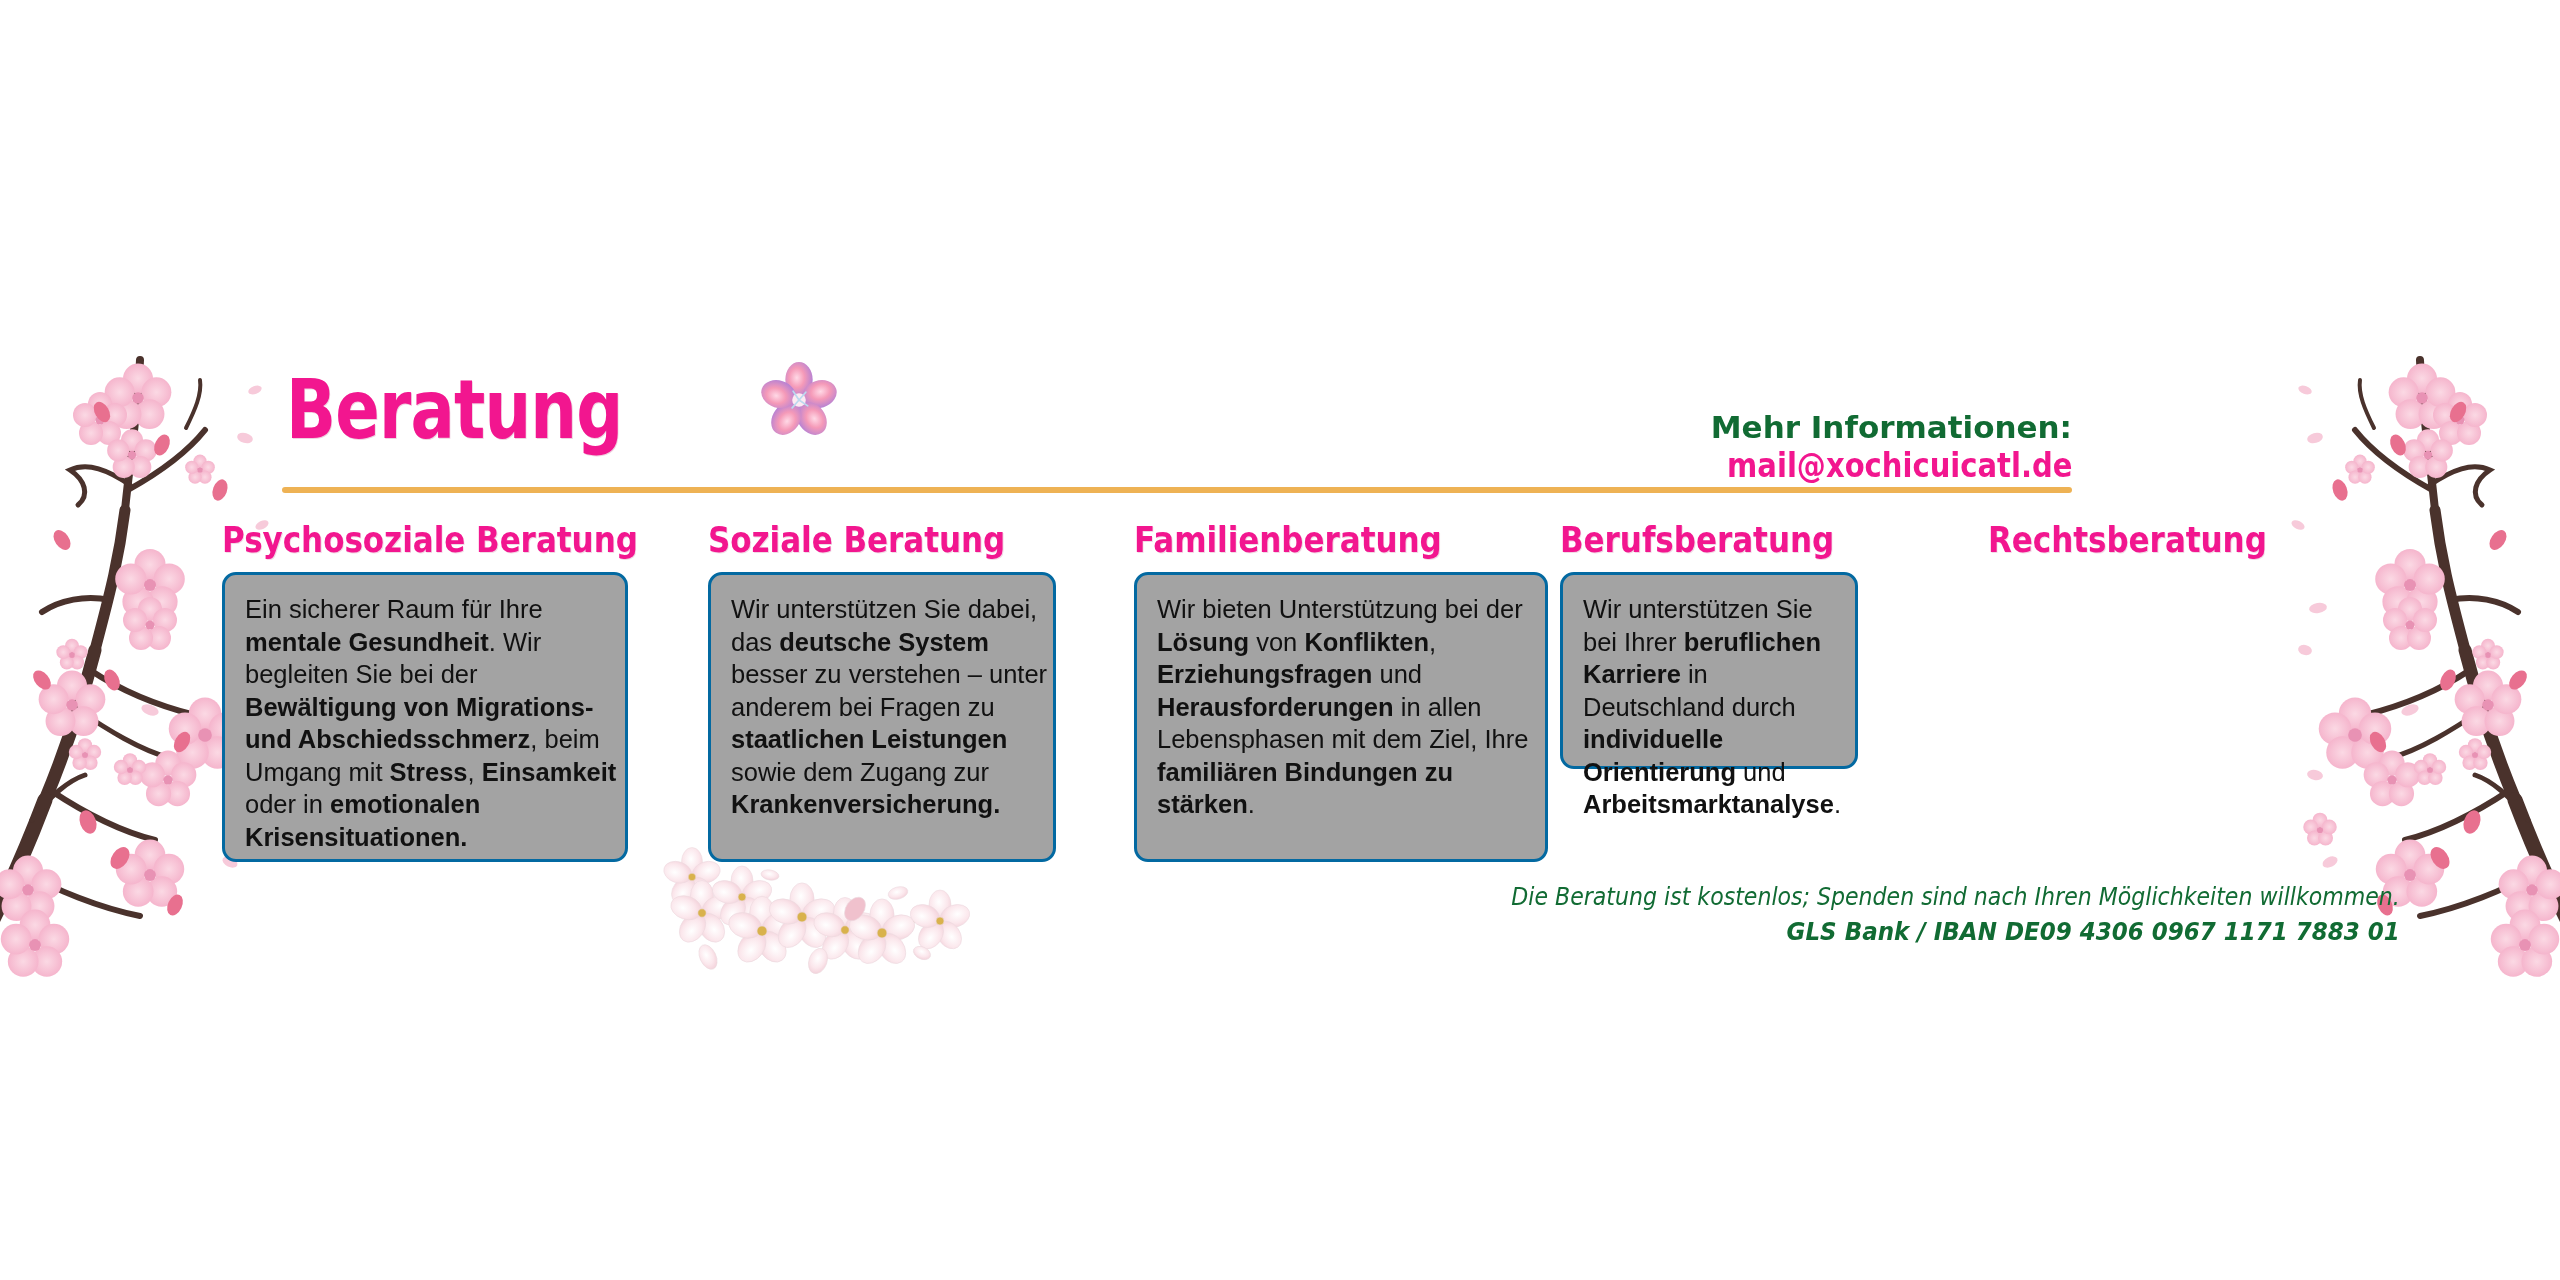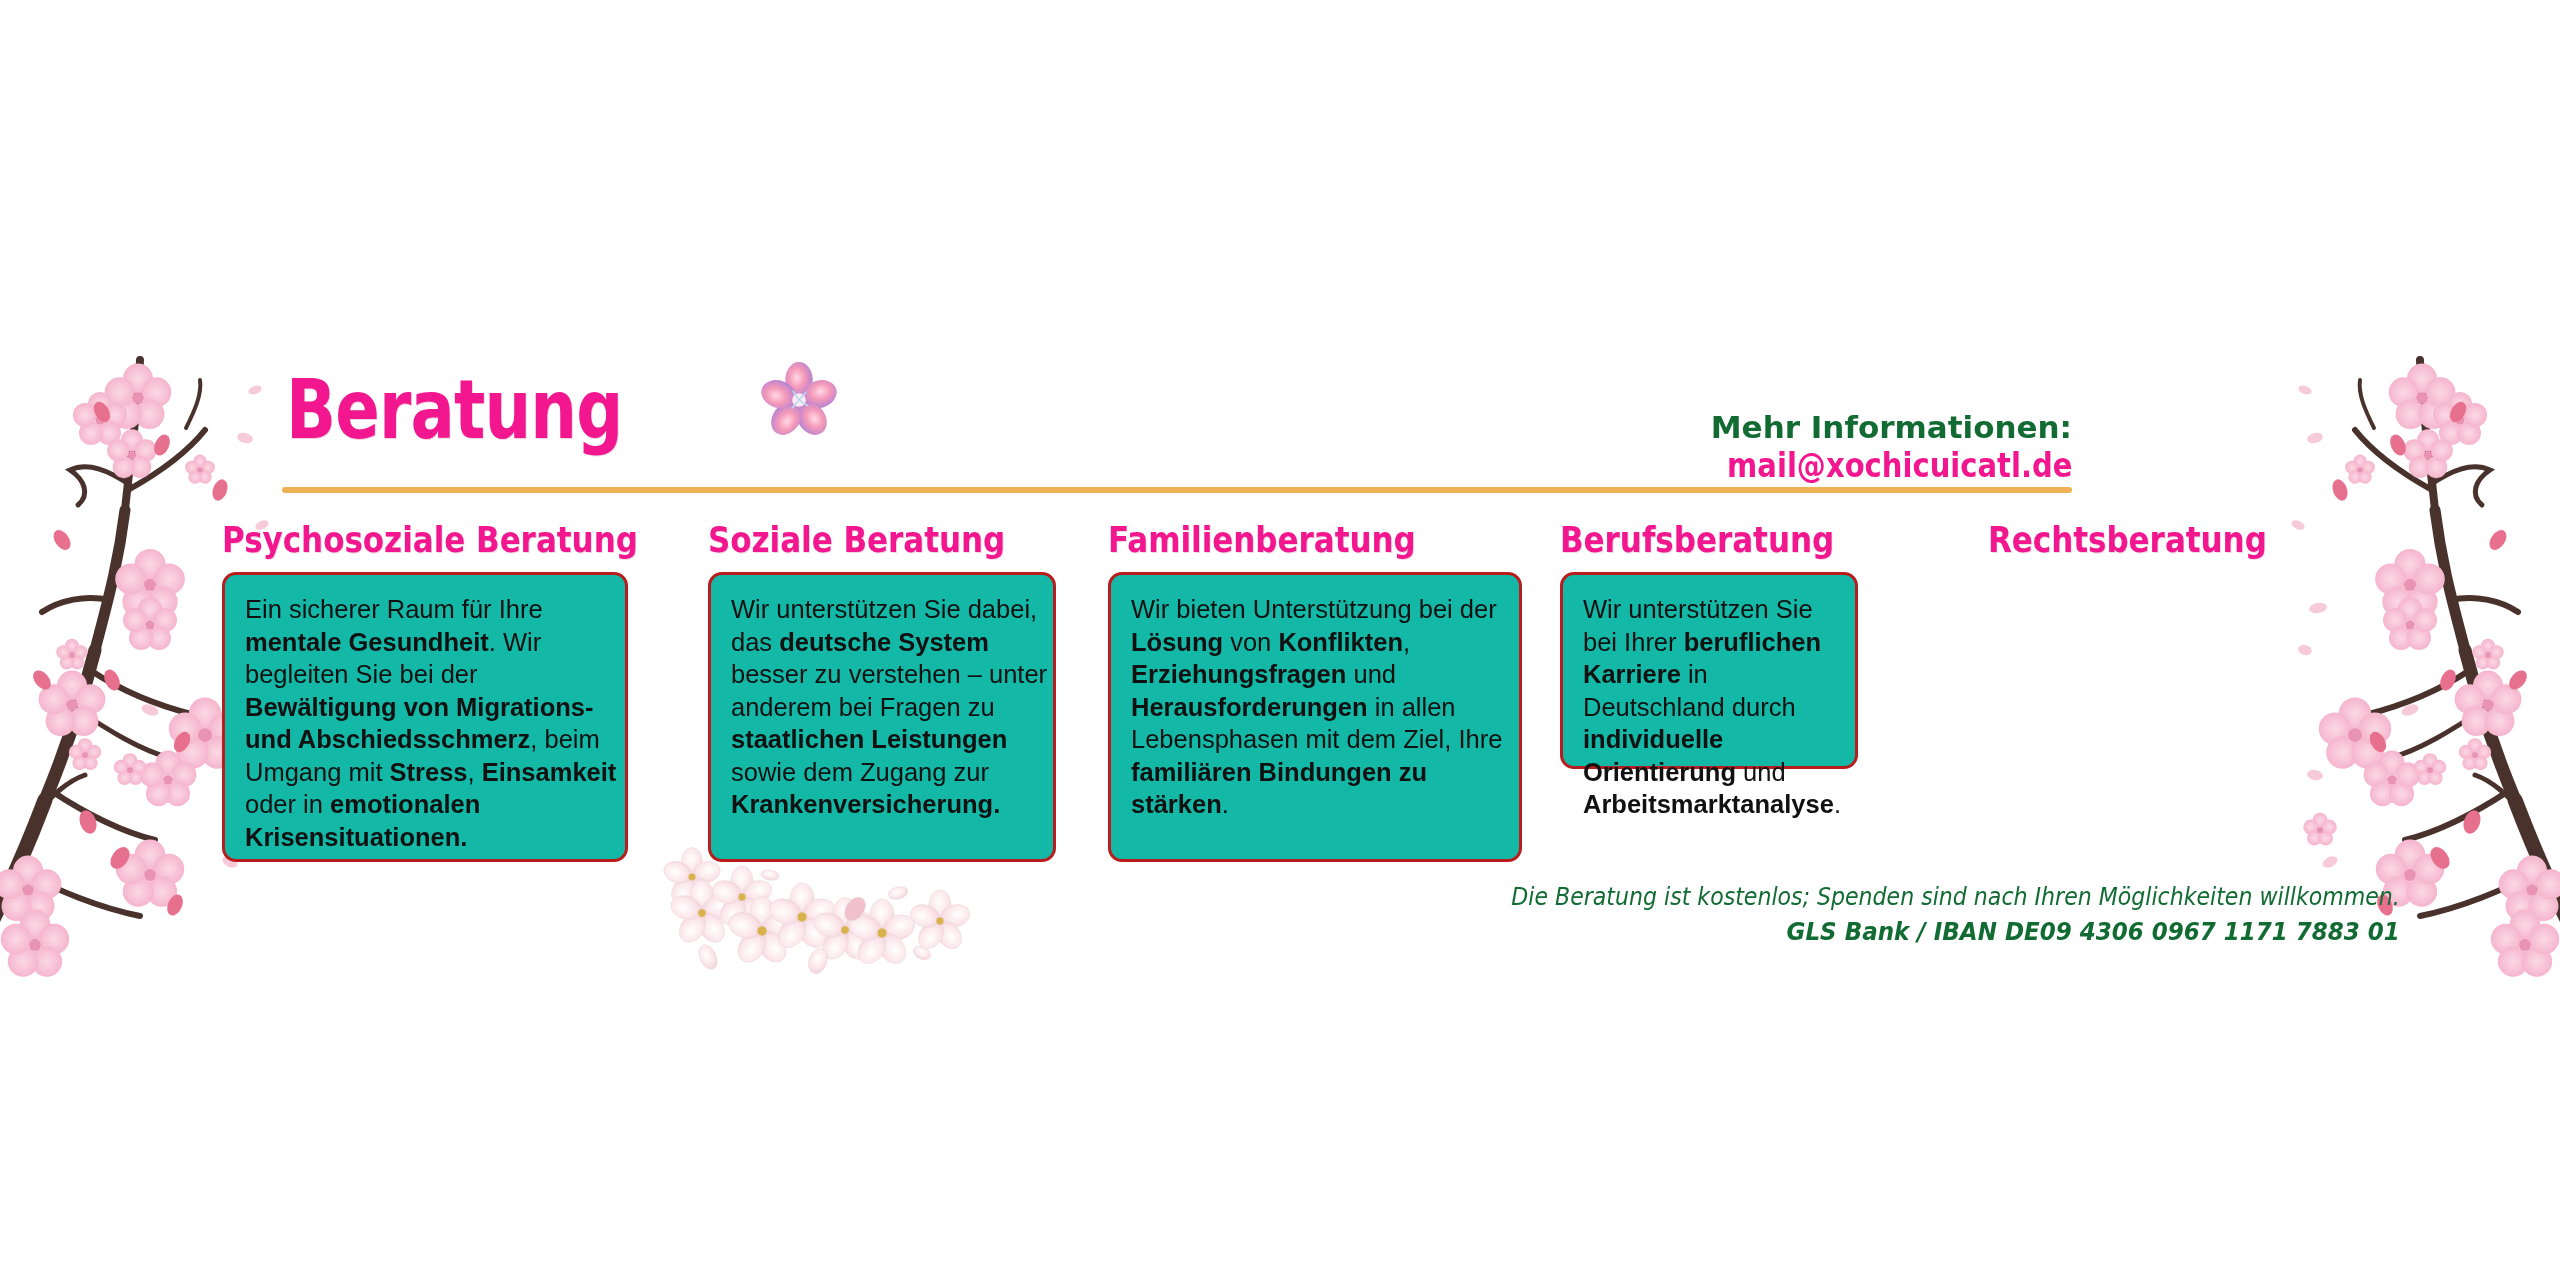--- a/index.html
+++ b/index.html
@@ -68,37 +68,37 @@
     font-size: 36px;
     line-height: 44px;
     color: #f2168f;
     white-space: nowrap;
     transform: scaleX(0.86);
     transform-origin: left center;
     margin-bottom: 10px;
     text-shadow: 1px 1px 0 rgba(160,0,80,0.15);
   }
   .card {
-    border: 3px solid #b91c1c;
+    border: 3px solid #0369a1;
     border-radius: 14px;
-    background: #14b8a6;
+    background: #a3a3a3;
     padding: 18px 4px 20px 20px;
   }
   .card p {
     font-family: "Liberation Sans", sans-serif;
     font-size: 25.5px;
     line-height: 32.5px;
     color: #111111;
   }
   .card b { font-weight: bold; }
 
   
   #col-0 { left: 222px; }  #col-0 .card { width: 406px; height: 290px; }
   #col-1 { left: 708px; }  #col-1 .card { width: 348px; height: 290px; }
-  #col-2 { left: 1108px; } #col-2 .card { width: 414px; height: 290px; }
+  #col-2 { left: 1134px; } #col-2 .card { width: 414px; height: 290px; }
   #col-3 { left: 1560px; } #col-3 .card { width: 298px; height: 197px; }
   #col-4 { left: 1988px; } #col-4 .card { width: 356px; height: 197px; }
 
   
   #footer { position: absolute; right: 160px; top: 880px; text-align: right; }
   #footer-note {
     font-family: "DejaVu Sans", sans-serif;
     font-style: italic; font-weight: normal;
     font-size: 24px; line-height: 34px;
     color: #116b33; white-space: nowrap;

